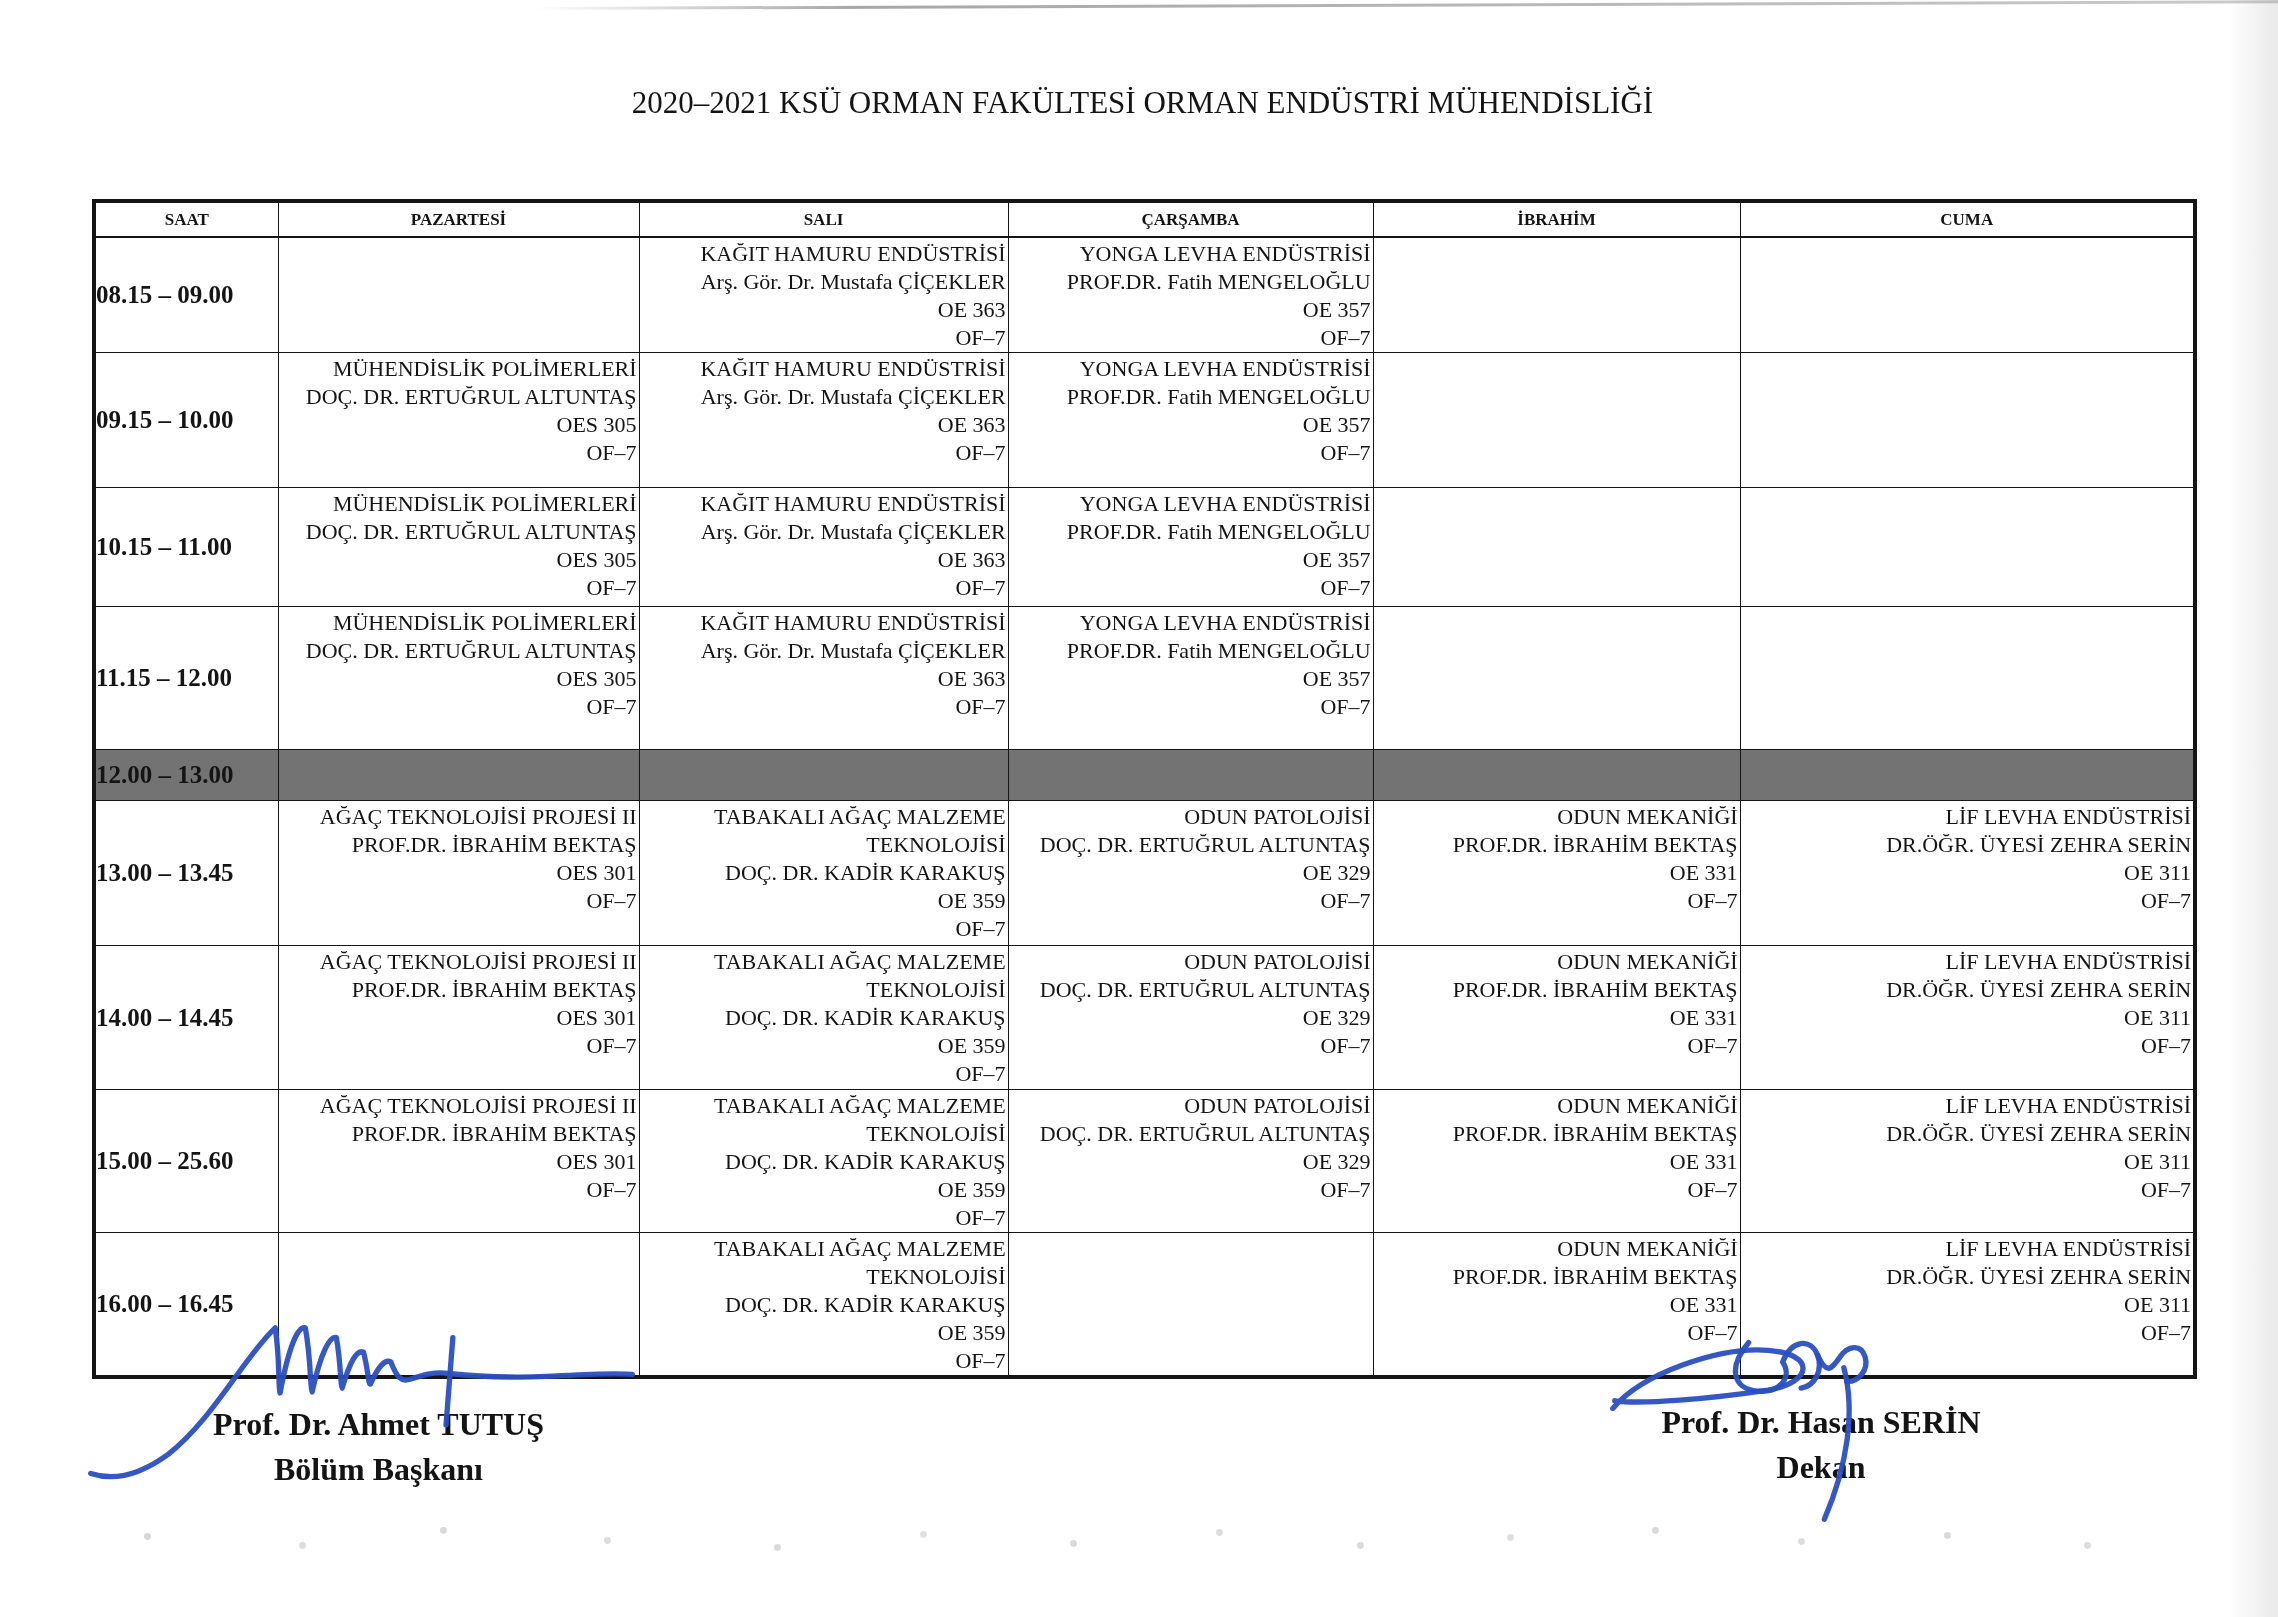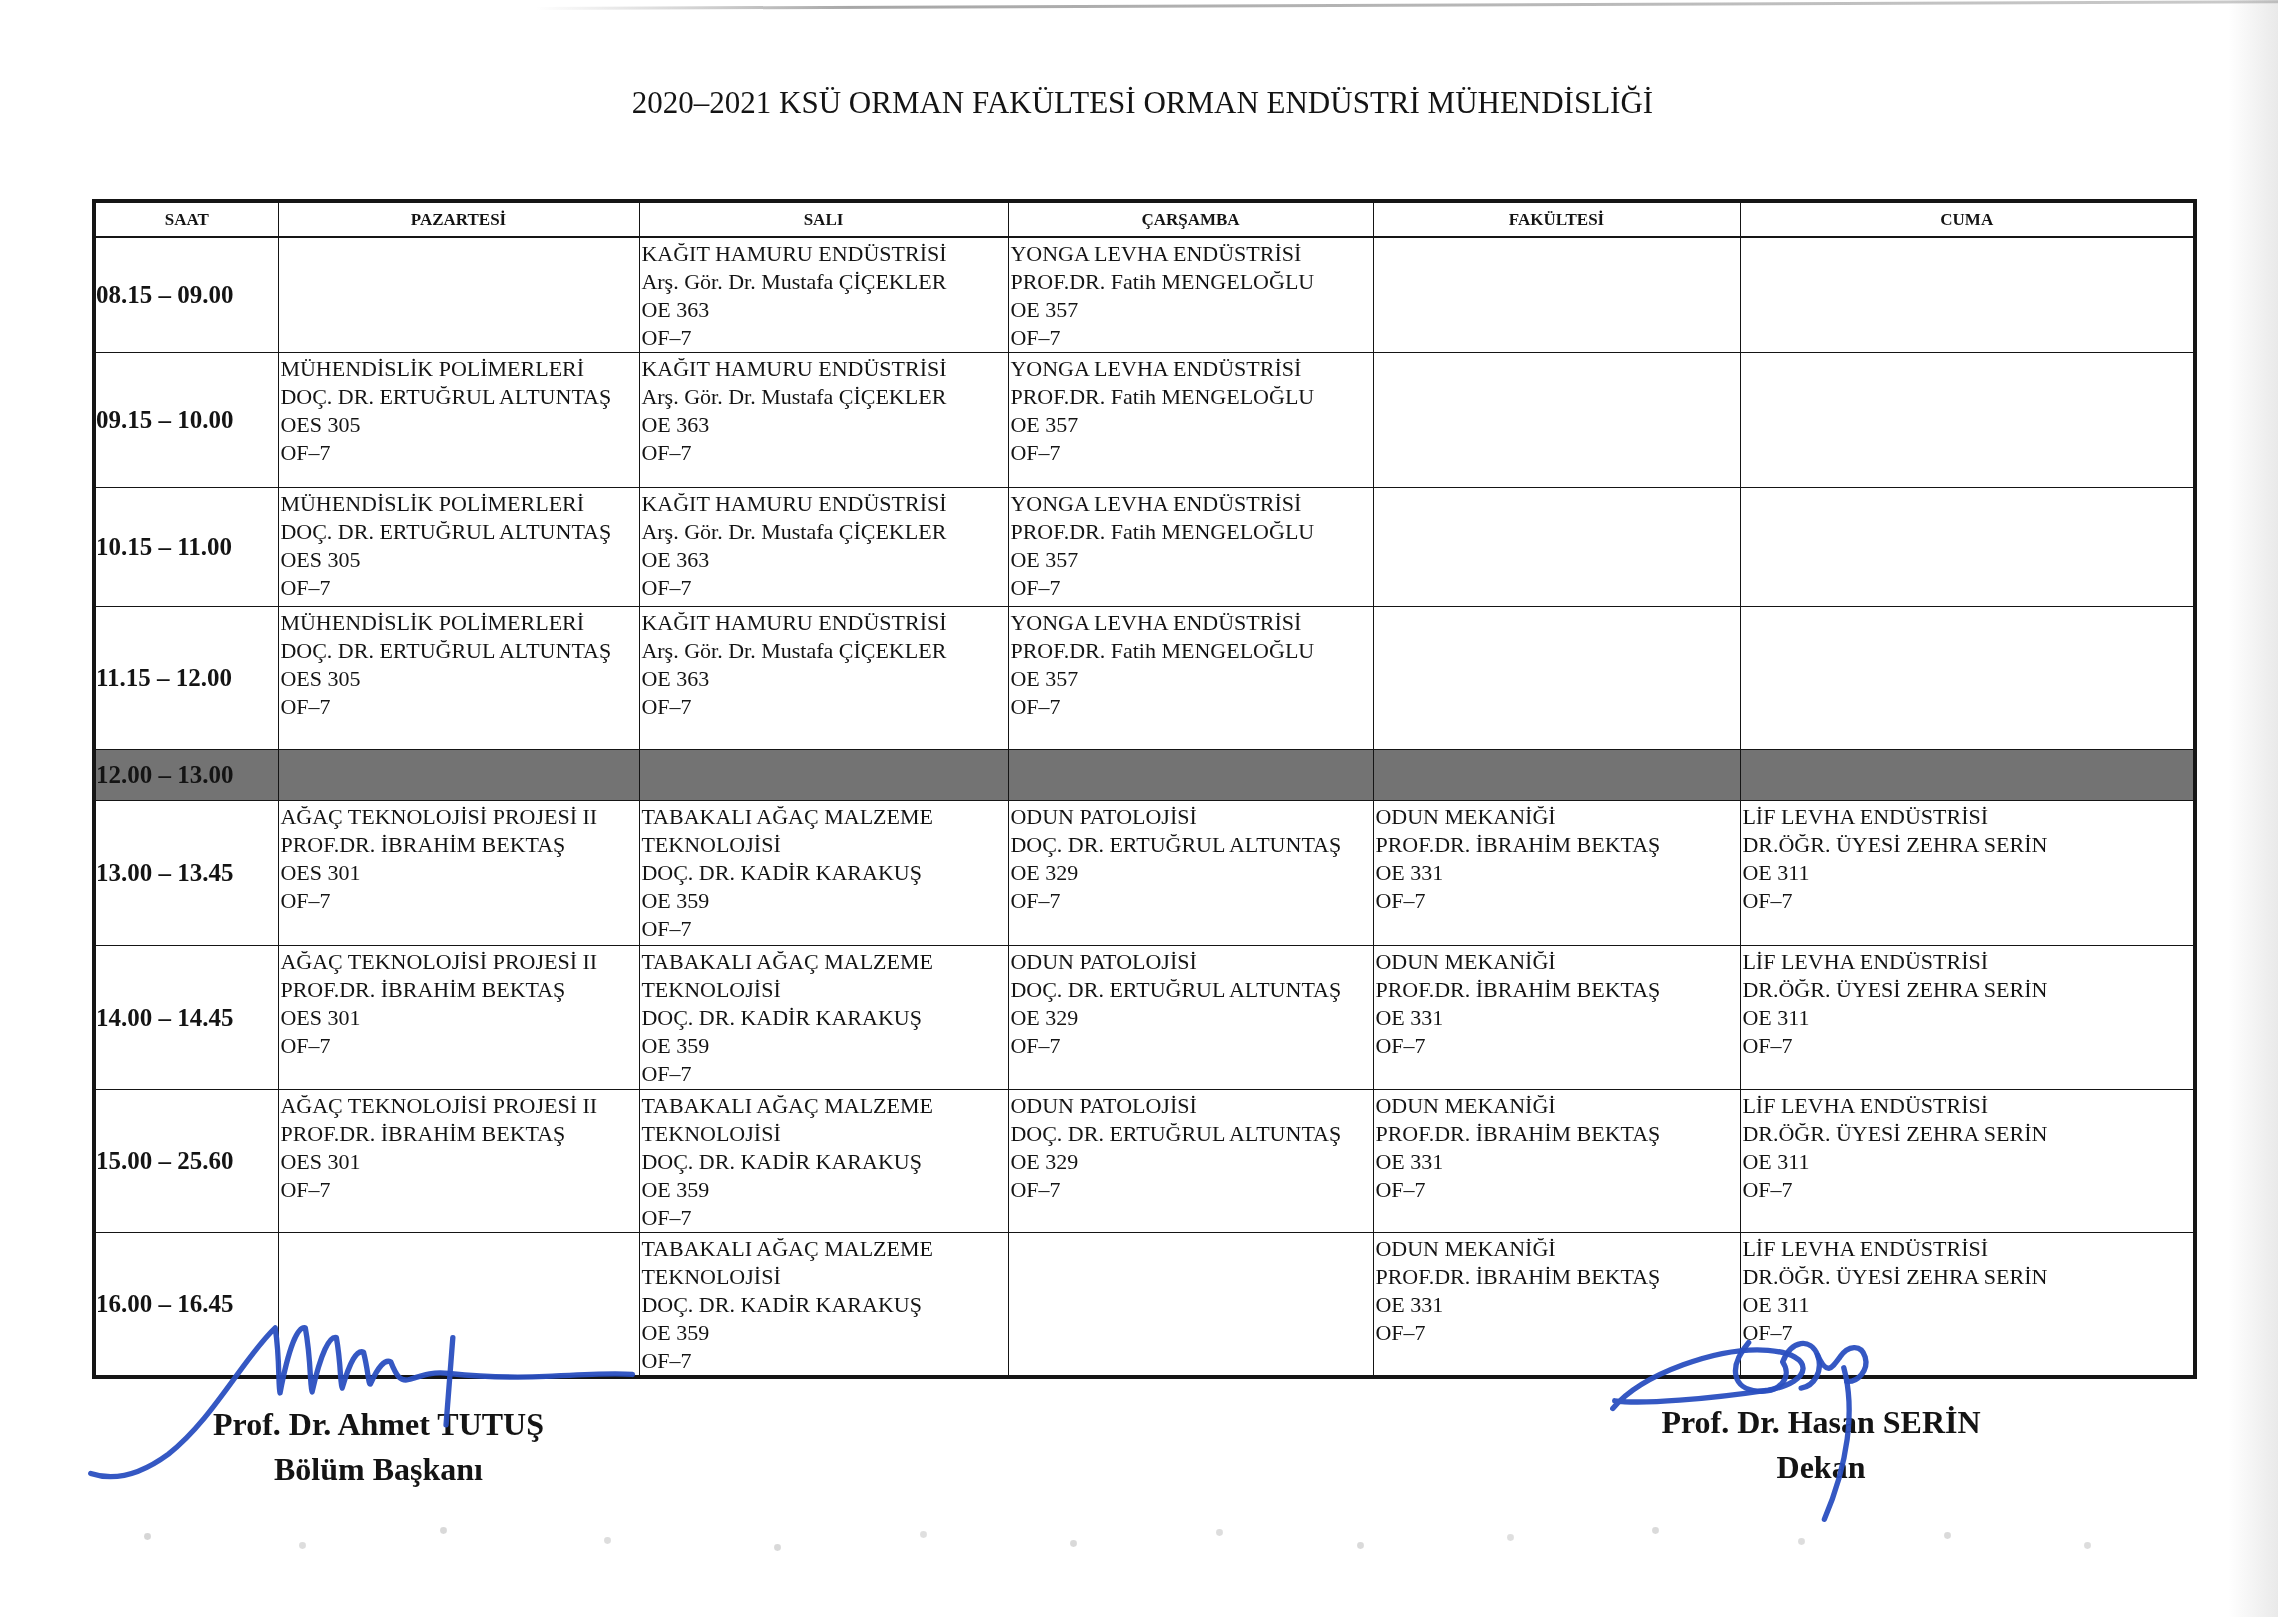--- a/index.html
+++ b/index.html
@@ -10,21 +10,21 @@
   .title{position:absolute;left:92px;top:83px;width:2101px;text-align:center;
          font-weight:normal;font-size:31px;line-height:40px;}
 
   
   table.schedule{position:absolute;left:92px;top:199px;width:2101px;
                  border-collapse:collapse;table-layout:fixed;
                  border:4.9px solid #151515;}
   .schedule th,.schedule td{border:1.9px solid #151515;overflow:hidden;padding:0;}
   .schedule th{font-size:17px;font-weight:bold;height:33px;border-bottom:2.9px solid #151515;}
   td.time{font-weight:bold;font-size:25px;vertical-align:middle;}
-  td.course{vertical-align:top;text-align:left;font-size:22px;line-height:28px;padding:1.9px 1.9px 0 1.9px;}
+  td.course{vertical-align:top;text-align:right;font-size:22px;line-height:28px;padding:1.9px 1.9px 0 1.9px;}
   td.course .line:last-child{font-weight:normal;}
   tr.lunch td{background:#737373;}
   tr.r0 td{height:107px}
   tr.r1 td{height:132px}
   tr.r2 td{height:116px}
   tr.r3 td{height:140px}
   tr.r4 td{height:49px}
   tr.r5 td{height:142px}
   tr.r6 td{height:141px}
   tr.r7 td{height:140px}
@@ -77,21 +77,21 @@
       <col style="width:365px">
         <col style="width:367px">
         <col style="width:455px">
     </colgroup>
     <thead>
       <tr>
           <th>SAAT</th>
           <th>PAZARTESİ</th>
           <th>SALI</th>
           <th>ÇARŞAMBA</th>
-          <th>FAKÜLTESİ</th>
+          <th>İBRAHİM</th>
           <th>CUMA</th>
         </tr>
     </thead>
     <tbody>
         <tr class="r0">
           <td class="time">08.15 – 09.00</td>
           <td class="course"></td>
           <td class="course">
             <div class="line">KAĞIT HAMURU ENDÜSTRİSİ</div>
             <div class="line">Arş. Gör. Dr. Mustafa ÇİÇEKLER</div>

